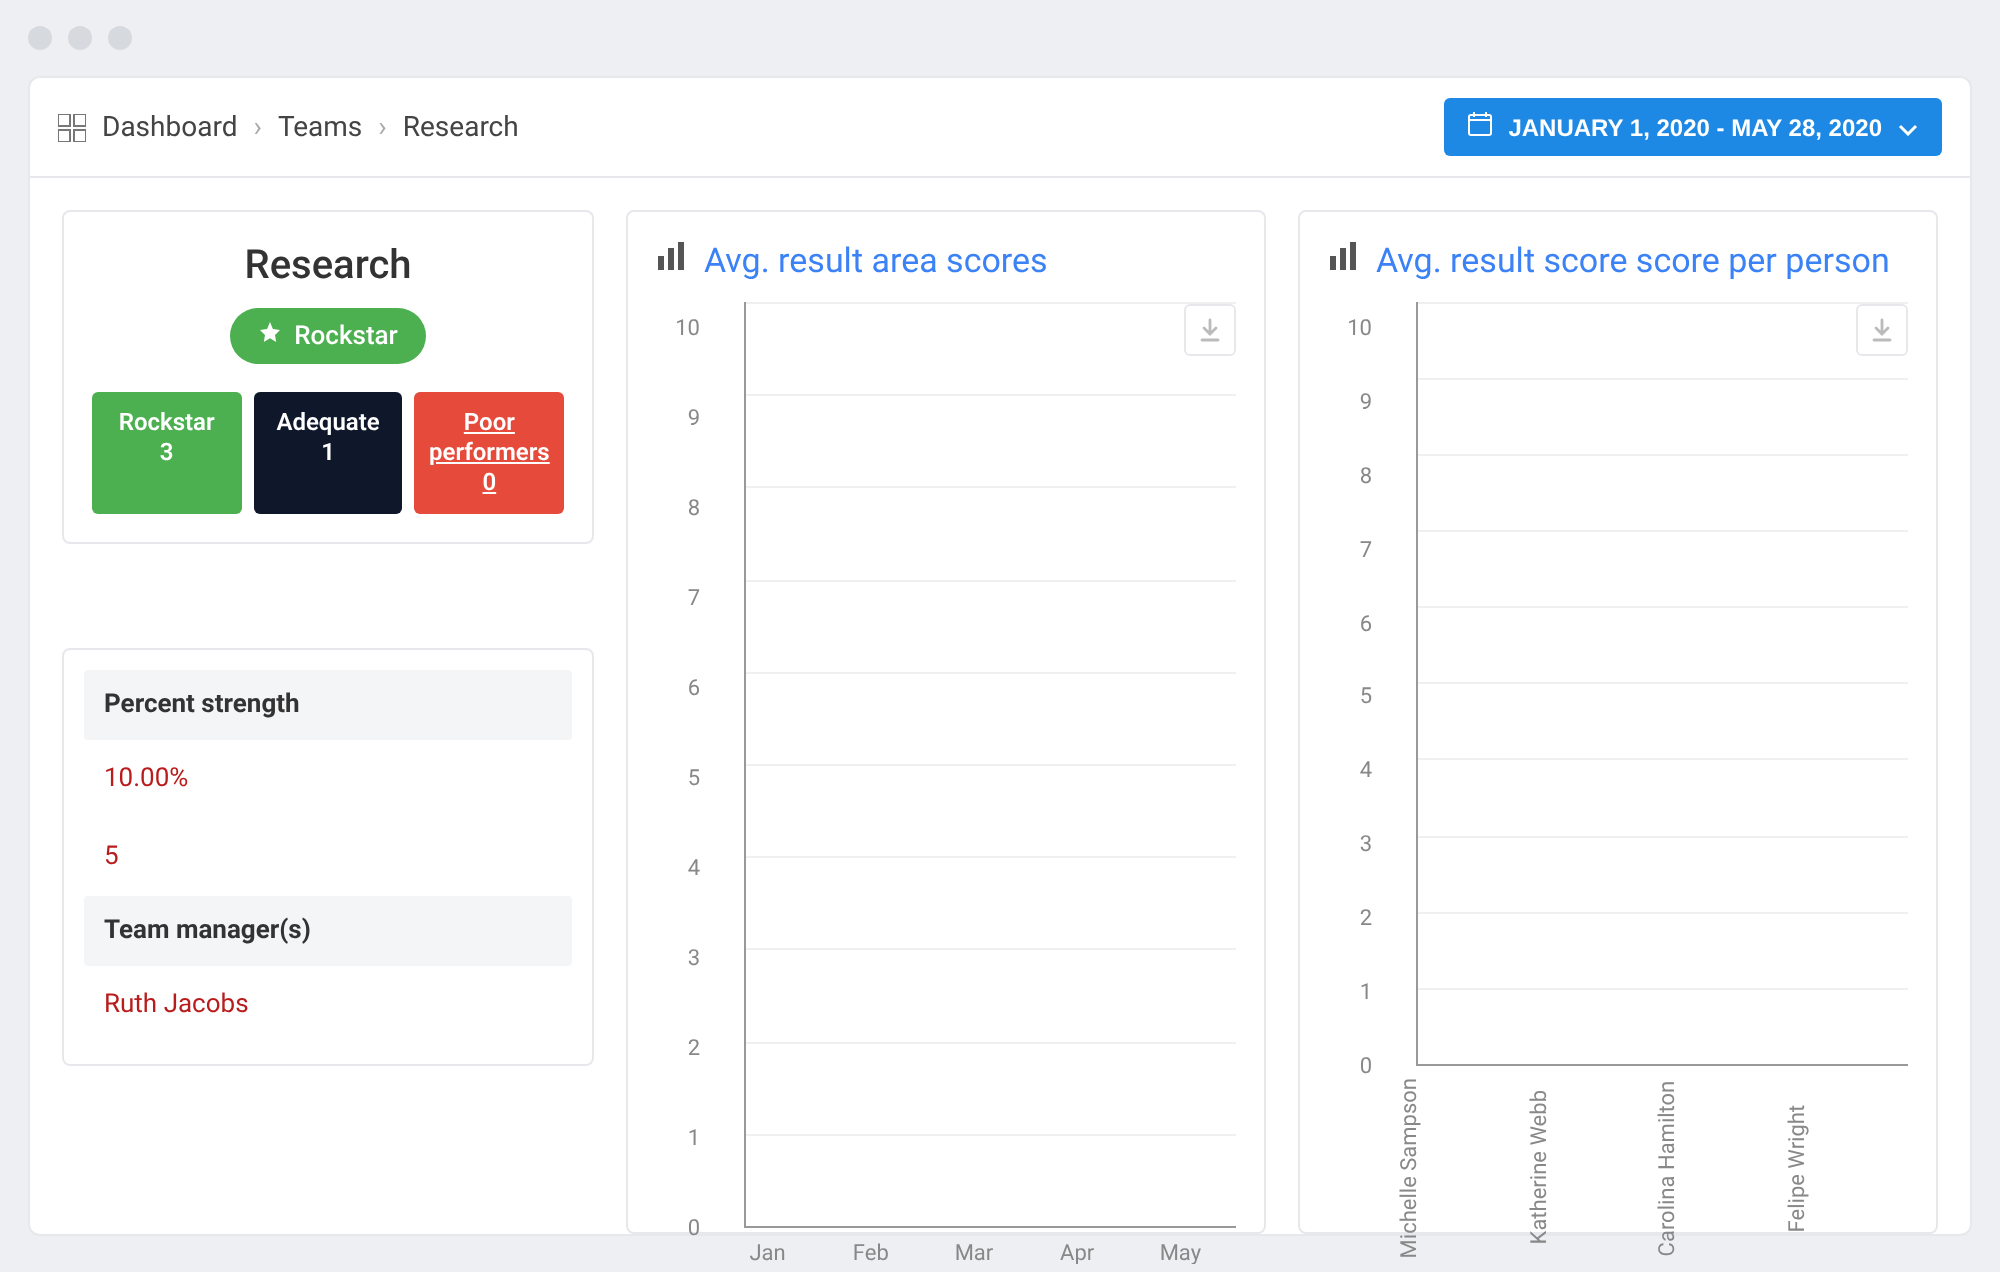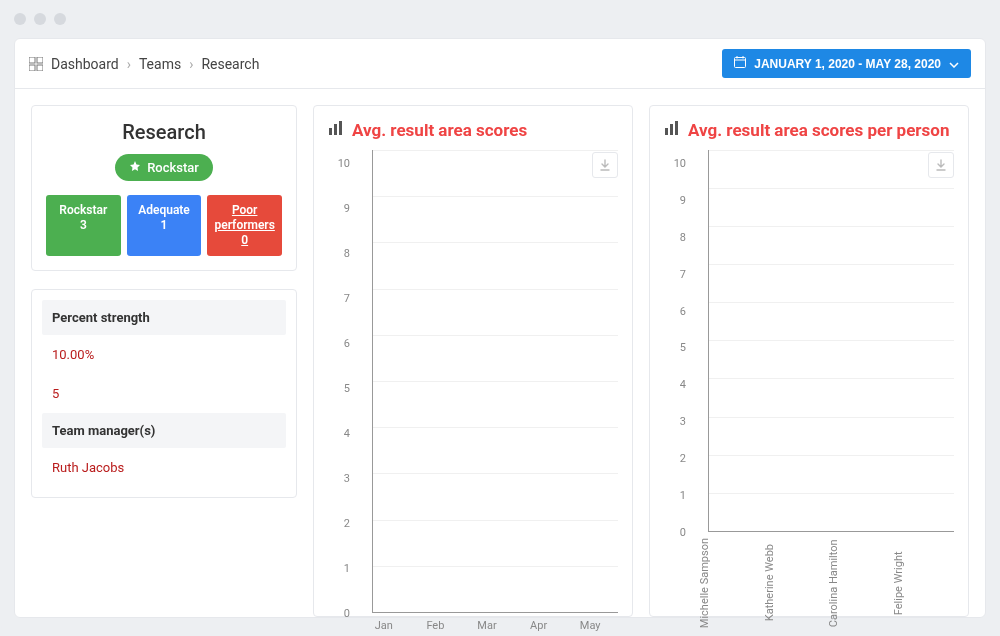--- a/index.html
+++ b/index.html
@@ -82,31 +82,31 @@
   display: inline-flex; align-items: center; gap: 6px;
   background: #4caf50; color: #fff; border-radius: 18px;
   padding: 6px 14px; font-size: 13px; font-weight: 500;
 }
 .perf-row { display: flex; gap: 6px; margin-top: 14px; }
 .perf-box {
   flex: 1; color: #fff; text-align: center; padding: 8px 4px;
   border-radius: 3px; font-size: 12px; font-weight: 600; line-height: 1.25;
 }
 .perf-green { background: #4caf50; }
-.perf-amber { background: #3b82f6; }
+.perf-amber { background: #0f172a; }
 .perf-red   { background: #e64a3b; text-decoration: underline; }
-.info-card { padding: 10px; }
+.info-card { padding: 10px; margin-top: 34px; }
 .info-label {
   background: #f4f5f7; font-weight: 700; font-size: 13px;
   color: #333; padding: 10px 10px; border-radius: 2px;
 }
 .info-value { font-size: 13px; color: #b91c1c; padding: 12px 10px; }
 .chart-title {
   display: flex; align-items: center; gap: 8px;
-  font-size: 17px; color: #ef4444; font-weight: 700; margin-bottom: 10px;
+  font-size: 17px; color: #3b82f6; font-weight: 400; margin-bottom: 10px;
 }
 .dl-btn {
   position: absolute; top: 46px; right: 14px;
   width: 26px; height: 26px; border: 1px solid #e6e8ec; border-radius: 3px;
   background: #fff; display: flex; align-items: center; justify-content: center;
   color: #bbb; cursor: pointer; font-size: 12px;
 }
 .y-axis {
   width: 28px; position: relative;
   display: flex; flex-direction: column; justify-content: space-between;
@@ -301,21 +301,21 @@
 
       <div class="card chart-card chart2">
         <div class="chart-title">
           <span>
             <svg width="16" height="16" viewBox="0 0 16 16">
                 <rect x="1" y="8" width="3" height="7" fill="#555"></rect>
                 <rect x="6" y="4" width="3" height="11" fill="#555"></rect>
                 <rect x="11" y="1" width="3" height="14" fill="#555"></rect>
               </svg>
           </span>
-          <span>Avg. result area scores per person</span>
+          <span>Avg. result score score per person</span>
         </div>
         <button class="dl-btn">
           <svg width="12" height="12" viewBox="0 0 12 12">
               <path d="M6 1v6M3 5l3 3 3-3M2 11h8" stroke="#bbb" stroke-width="1.4" fill="none" stroke-linecap="round"></path>
             </svg>
         </button>
         <div class="chart-inner" id="chart2">
             <div class="chart-body">
               <div class="y-axis">
                 <span>10</span>

